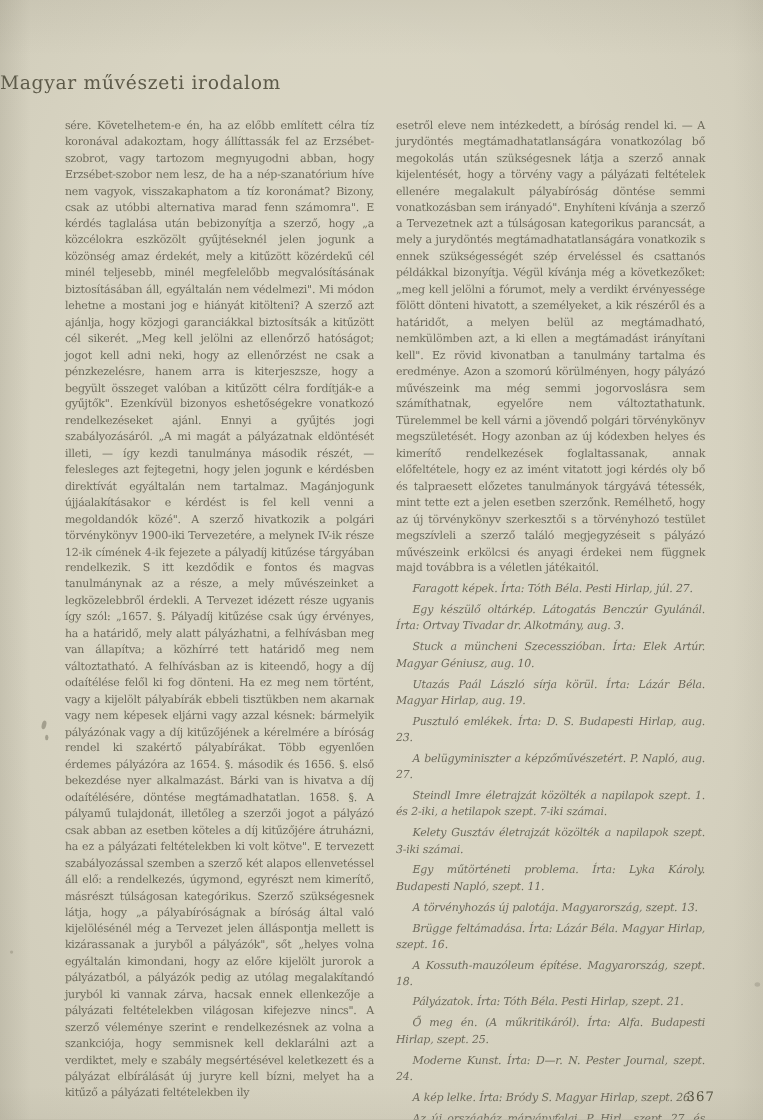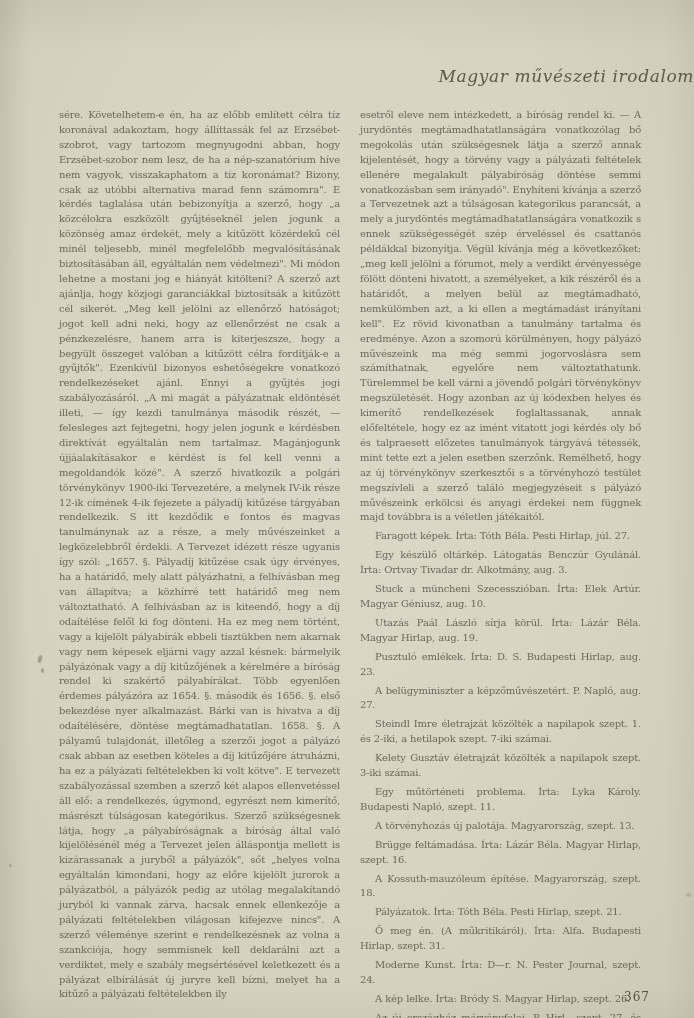--- a/index.html
+++ b/index.html
@@ -14,22 +14,21 @@
       linear-gradient(90deg, rgba(60,55,40,0.10) 0%, rgba(60,55,40,0) 4%, rgba(60,55,40,0) 96%, rgba(60,55,40,0.05) 100%),
       linear-gradient(180deg, rgba(60,55,40,0.06) 0%, rgba(60,55,40,0) 5%, rgba(60,55,40,0) 97%, rgba(60,55,40,0.04) 100%);
     overflow: hidden;
     font-family: "DejaVu Serif", "Liberation Serif", serif;
   }
   .page-title {
     position: absolute;
     top: 66px;
     left: 0;
     width: 100%;
-    text-align: right;
-    font-style: italic;
+    text-align: left;
     font-size: 17px;
     letter-spacing: 0.6px;
     color: #5d5a49;
   }
   .columns {
     position: absolute;
     top: 104px;
     left: 55px;
     width: 590px;
     display: flex;
@@ -39,21 +38,21 @@
     width: 289px;
     flex: 0 0 289px;
     color: #6b6859;
     font-size: 10px;
     line-height: 14.9px;
     text-align: justify;
     letter-spacing: -0.2px;
     word-spacing: 0.2px;
   }
   .col p { margin: 4px; }
-  .entry { text-indent: 15px; }
+  .entry { text-indent: 15px; font-style: italic; }
   .page-number {
     position: absolute;
     right: 44px;
     bottom: 14px;
     font-size: 12px;
     letter-spacing: 1px;
     color: #55523f;
   }
   .speck {
     position: absolute;
@@ -86,21 +85,21 @@
       <p class="entry">Utazás Paál László sírja körül. Írta: Lázár Béla. Magyar Hirlap, aug. 19.</p>
       <p class="entry">Pusztuló emlékek. Írta: D. S. Budapesti Hirlap, aug. 23.</p>
       <p class="entry">A belügyminiszter a képzőművészetért. P. Napló, aug. 27.</p>
       <p class="entry">Steindl Imre életrajzát közölték a napilapok szept. 1. és 2-iki, a hetilapok szept. 7-iki számai.</p>
       <p class="entry">Kelety Gusztáv életrajzát közölték a napilapok szept. 3-iki számai.</p>
       <p class="entry">Egy műtörténeti problema. Írta: Lyka Károly. Budapesti Napló, szept. 11.</p>
       <p class="entry">A törvényhozás új palotája. Magyarország, szept. 13.</p>
       <p class="entry">Brügge feltámadása. Írta: Lázár Béla. Magyar Hirlap, szept. 16.</p>
       <p class="entry">A Kossuth-mauzóleum építése. Magyarország, szept. 18.</p>
       <p class="entry">Pályázatok. Írta: Tóth Béla. Pesti Hirlap, szept. 21.</p>
-      <p class="entry">Ő meg én. (A műkritikáról). Írta: Alfa. Budapesti Hirlap, szept. 31.</p>
+      <p class="entry">Ő meg én. (A műkritikáról). Írta: Alfa. Budapesti Hirlap, szept. 25.</p>
       <p class="entry">Moderne Kunst. Írta: D—r. N. Pester Journal, szept. 24.</p>
       <p class="entry">A kép lelke. Írta: Bródy S. Magyar Hirlap, szept. 26.</p>
       <p class="entry">Az új országház márványfalai. P. Hirl., szept. 27. és 28.</p>
       <p class="entry">Mátyás szobra s ünnepe. Budapesti Hirlap, szept. 28.</p>
     </div>
 
   </div>
 
   <div class="page-number">367</div>
 

